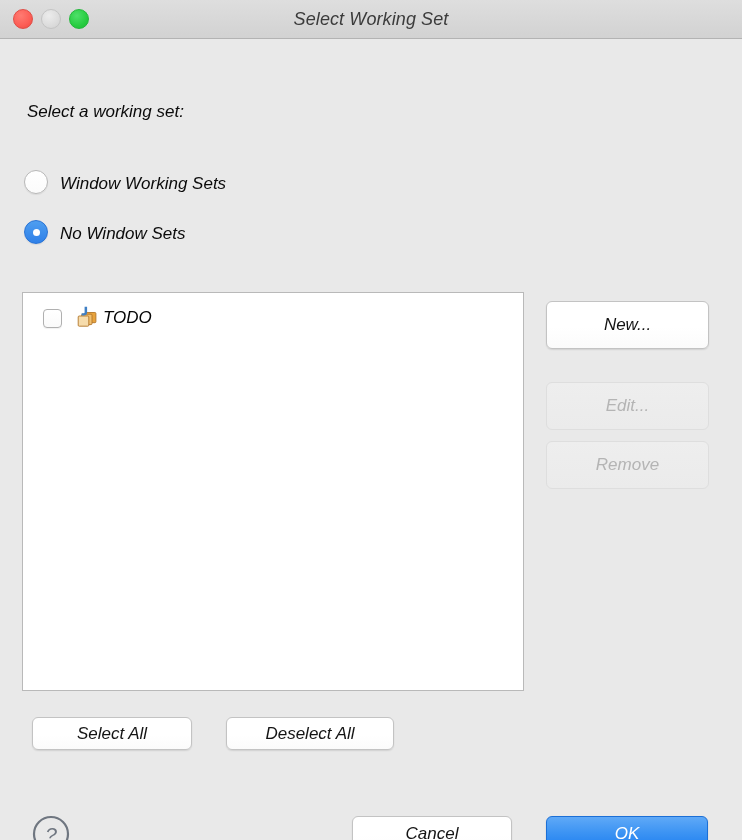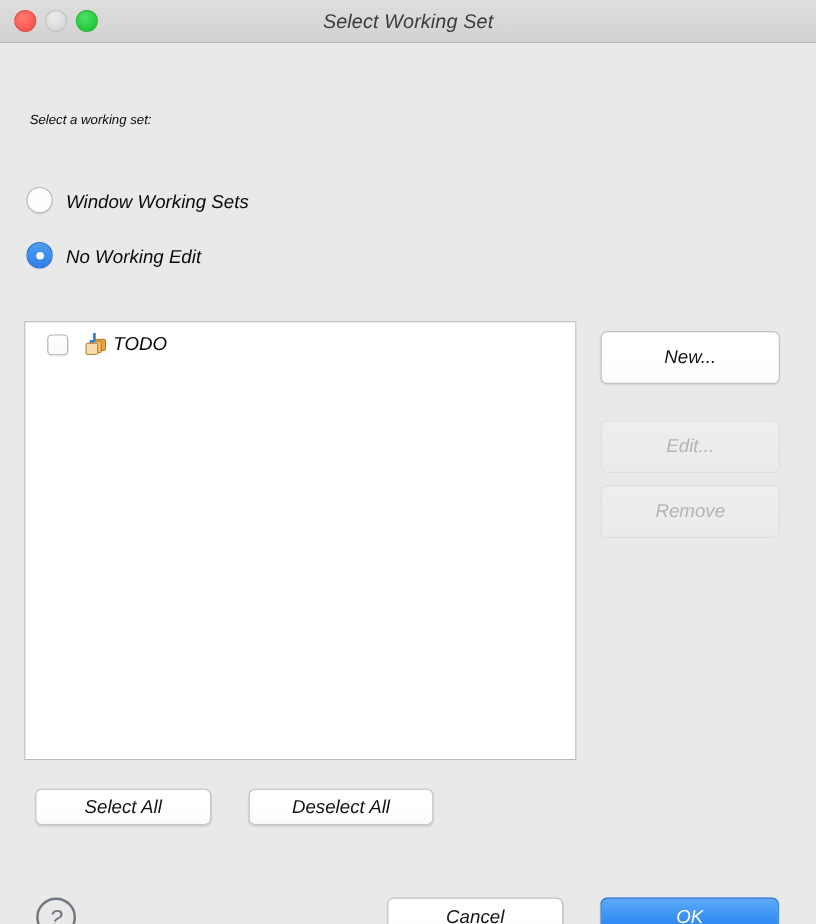--- a/index.html
+++ b/index.html
@@ -75,21 +75,21 @@
   .content {
     position: relative;
     flex: 1 1 auto;
     padding: 0;
   }
 
   .prompt-label {
     position: absolute;
     left: 27px;
     top: 63px;
-    font-size: 12px;
+    font-size: 17px;
     color: #0a0a0a;
   }
 
   
   .radio-group {
     position: absolute;
     left: 24px;
     top: 105px;
     width: 480px;
   }
@@ -138,21 +138,21 @@
     left: 22px;
     top: 253px;
     width: 500px;
     height: 397px;
     background: #ffffff;
     border: 1px solid #b9b9b9;
     overflow: hidden;
   }
   .list-item {
     display: flex;
-    align-items: center;
+    align-items: flex-end;
     height: 30px;
     padding-left: 20px;
     margin-top: 5px;
   }
   .list-checkbox {
     width: 19px;
     height: 19px;
     flex: 0 0 19px;
     box-sizing: border-box;
     border: 1px solid #b0b0b0;
@@ -276,21 +276,21 @@
 
     <div class="radio-group">
 
       <div class="radio-row">
         <div class="radio"></div>
         <div class="radio-label">Window Working Sets</div>
       </div>
 
       <div class="radio-row">
         <div class="radio checked"></div>
-        <div class="radio-label">No Working Edit</div>
+        <div class="radio-label">No Window Sets</div>
       </div>
 
 
     </div>
 
     <div class="listbox">
       <div class="list-item">
         <div class="list-checkbox"></div>
         <div class="ws-icon">
           <svg width="26" height="22" viewBox="0 0 26 22" xmlns="http://www.w3.org/2000/svg">

